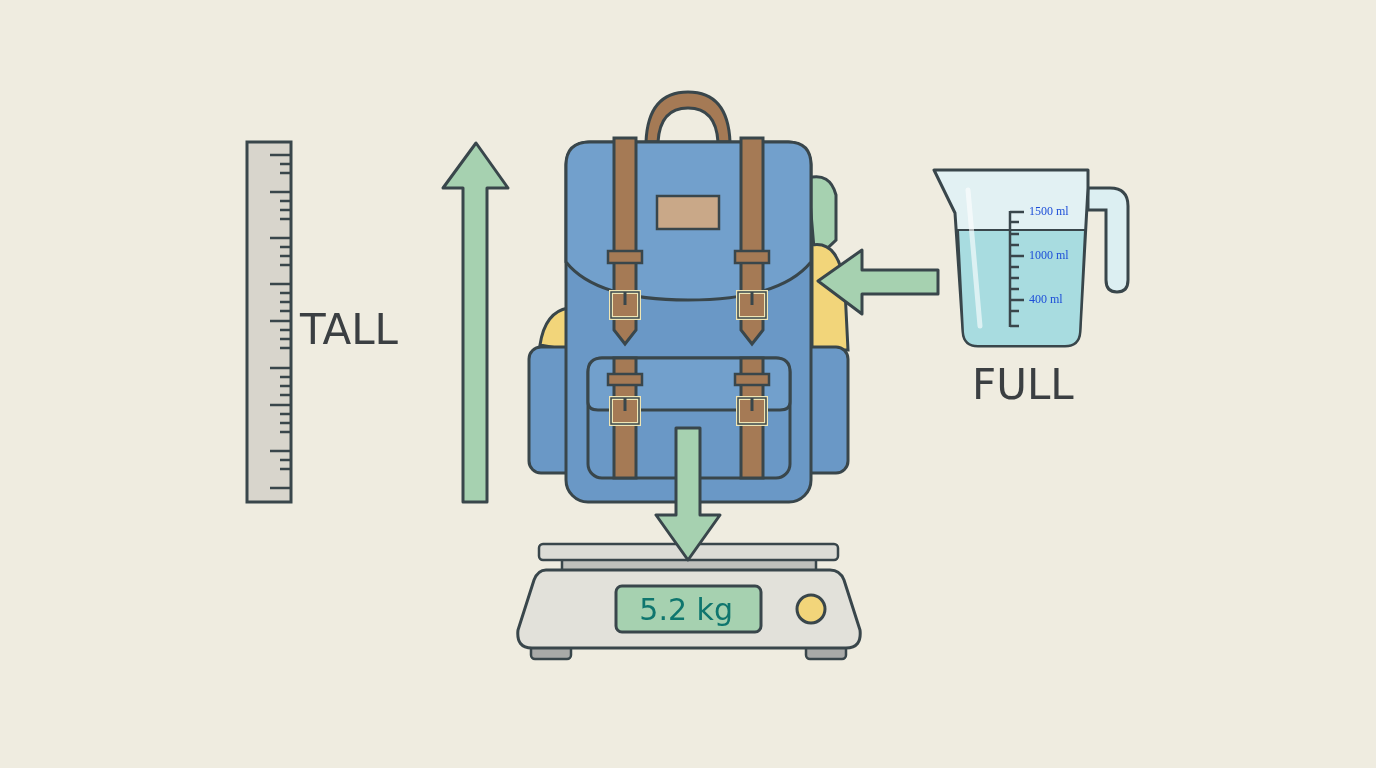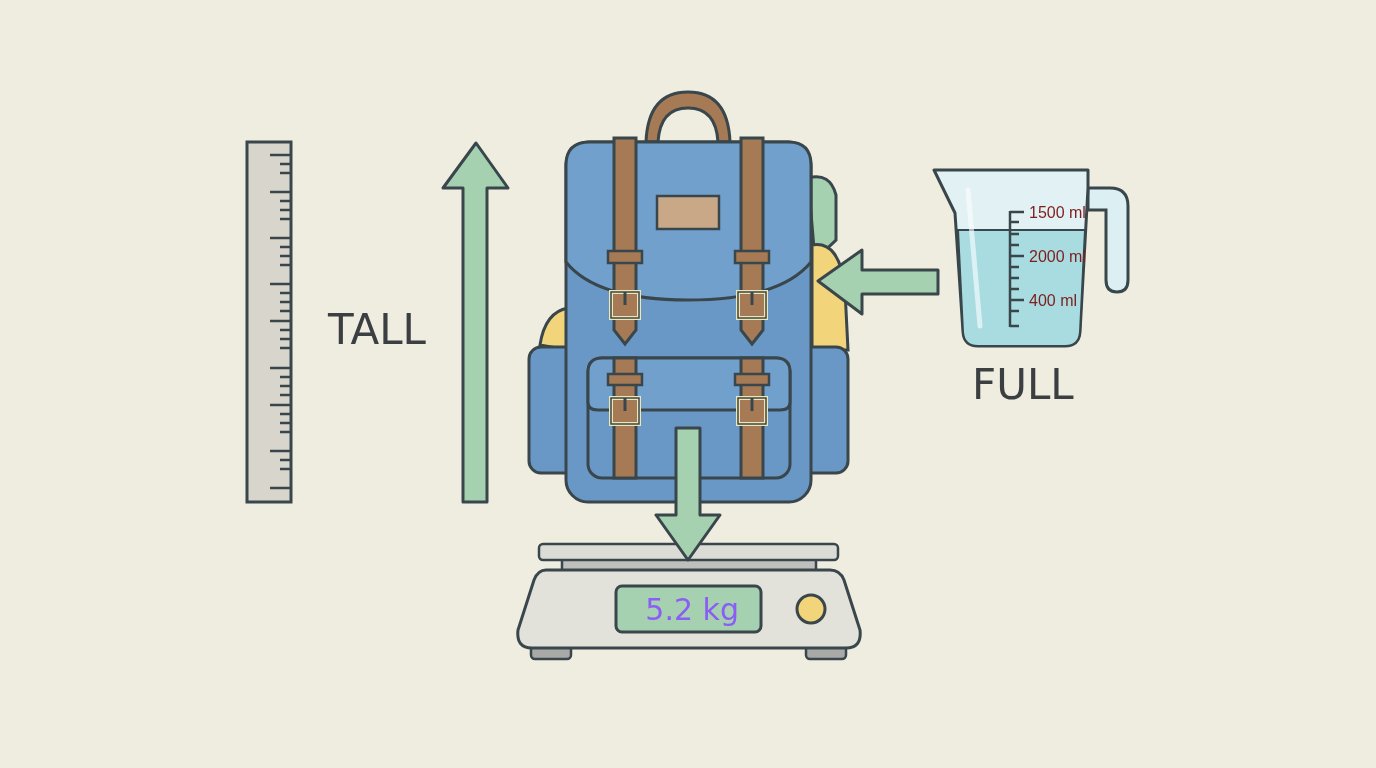--- a/index.html
+++ b/index.html
@@ -11,35 +11,35 @@
   }
   .stage { position: absolute; left: 0; top: 0; width: 1376px; height: 768px; }
   .label {
     position: absolute;
     color: #3b3f42;
     font-family: "DejaVu Sans", sans-serif;
     font-size: 42px;
     letter-spacing: 0px;
     line-height: 1;
   }
-  .lbl-tall { left: 328px; top: 309px; }
+  .lbl-tall { left: 300px; top: 309px; }
   .lbl-full { left: 972px; top: 364px; }
   .lbl-heavy { left: 616px; top: 668px; }
   .scale-readout {
     position: absolute;
     left: 616px; top: 586px; width: 145px; height: 46px;
     display: flex; align-items: center; justify-content: flex-end;
-    padding-right: 22px; box-sizing: border-box;
+    padding-right: 28px; box-sizing: border-box;
     font-family: "DejaVu Sans", sans-serif;
-    font-size: 30px; color: #8b5cf6;
+    font-size: 30px; color: #0f766e;
   }
   .ml-label {
     position: absolute;
-    font-family: Liberation Sans, sans-serif;
-    font-size: 16px; color: #7f1d1d;
+    font-family: Liberation Serif, serif;
+    font-size: 12px; color: #1d4ed8;
   }
 </style>
 </head>
 <body>
 
 <div class="stage">
   <svg width="1376" height="768" viewBox="0 0 1376 768" xmlns="http://www.w3.org/2000/svg" style="position:absolute;left:0;top:0;">
 
     <g>
       <rect x="247" y="142" width="44" height="360" fill="#d8d5cc" stroke="#39464b" stroke-width="3"></rect>
@@ -160,20 +160,20 @@
       <rect x="616" y="586" width="145" height="46" rx="6" fill="#a6d1b0" stroke="#39464b" stroke-width="3"></rect>
       <circle cx="811" cy="609" r="14" fill="#f2d57a" stroke="#39464b" stroke-width="3"></circle>
     </g>
 
     <g>
       <path d="M676 428 L700 428 L700 515 L720 515 L688 560 L656 515 L676 515 Z" fill="#a6d1b0" stroke="#39464b" stroke-width="3" stroke-linejoin="round"></path>
     </g>
   </svg>
 
   <div class="ml-label" style="left:1029px; top:204px;">1500 ml</div>
-  <div class="ml-label" style="left:1029px; top:248px;">2000 ml</div>
+  <div class="ml-label" style="left:1029px; top:248px;">1000 ml</div>
   <div class="ml-label" style="left:1029px; top:292px;">400 ml</div>
 
   <div class="scale-readout">5.2 kg</div>
 
   <div class="label lbl-tall">TALL</div>
   <div class="label lbl-full">FULL</div>
 </div>
 
 </body></html>

